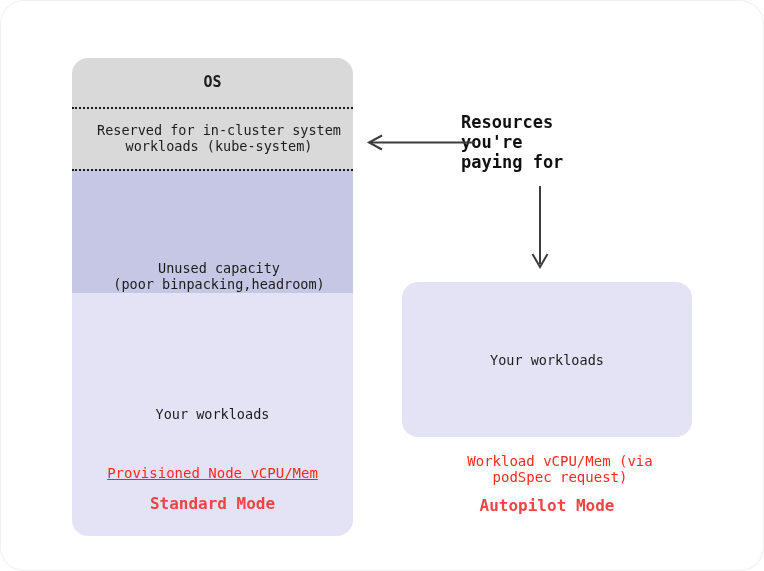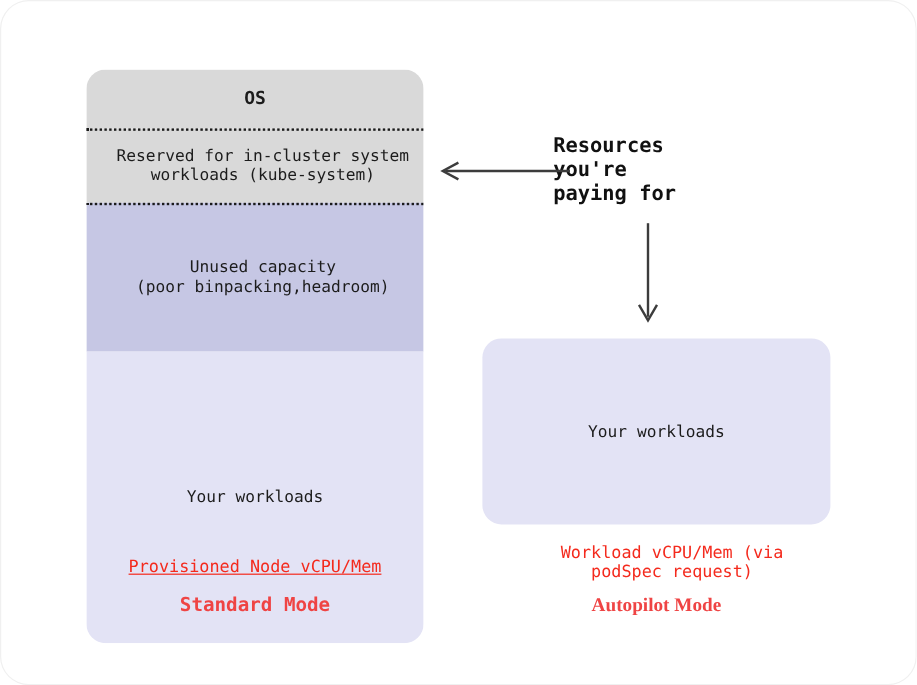--- a/index.html
+++ b/index.html
@@ -50,20 +50,21 @@
     height: 62px;
     background: #d9d9d9;
     border-top: 2px dotted #1a1a1a;
     box-sizing: border-box;
   }
   .sec-unused {
     height: 124px;
     background: #c6c7e4;
     border-top: 2px dotted #1a1a1a;
     box-sizing: border-box;
+    align-items: flex-end;
   }
   .sec-workloads {
     flex: 1;
     background: #e3e3f5;
   }
 
   
   .autopilot-box {
     position: absolute;
     left: 402px;
@@ -113,21 +114,21 @@
   .cost-autopilot { left: 402px; top: 454px; width: 290px; }
 
   .mode-label {
     position: absolute;
     text-align: center;
     font-weight: bold;
     font-size: 16px;
     color: #ef4444;
   }
   .mode-standard { left: 72px; top: 494px; width: 281px; }
-  .mode-autopilot { left: 402px; top: 496px; width: 290px; font-family: Liberation Serif, serif; }
+  .mode-autopilot { left: 402px; top: 496px; width: 290px; }
 </style>
 </head>
 <body>
 
 <div class="page">
 
   <div class="node-stack">
     <div class="section sec-os">
       <span>OS</span>
     </div>

